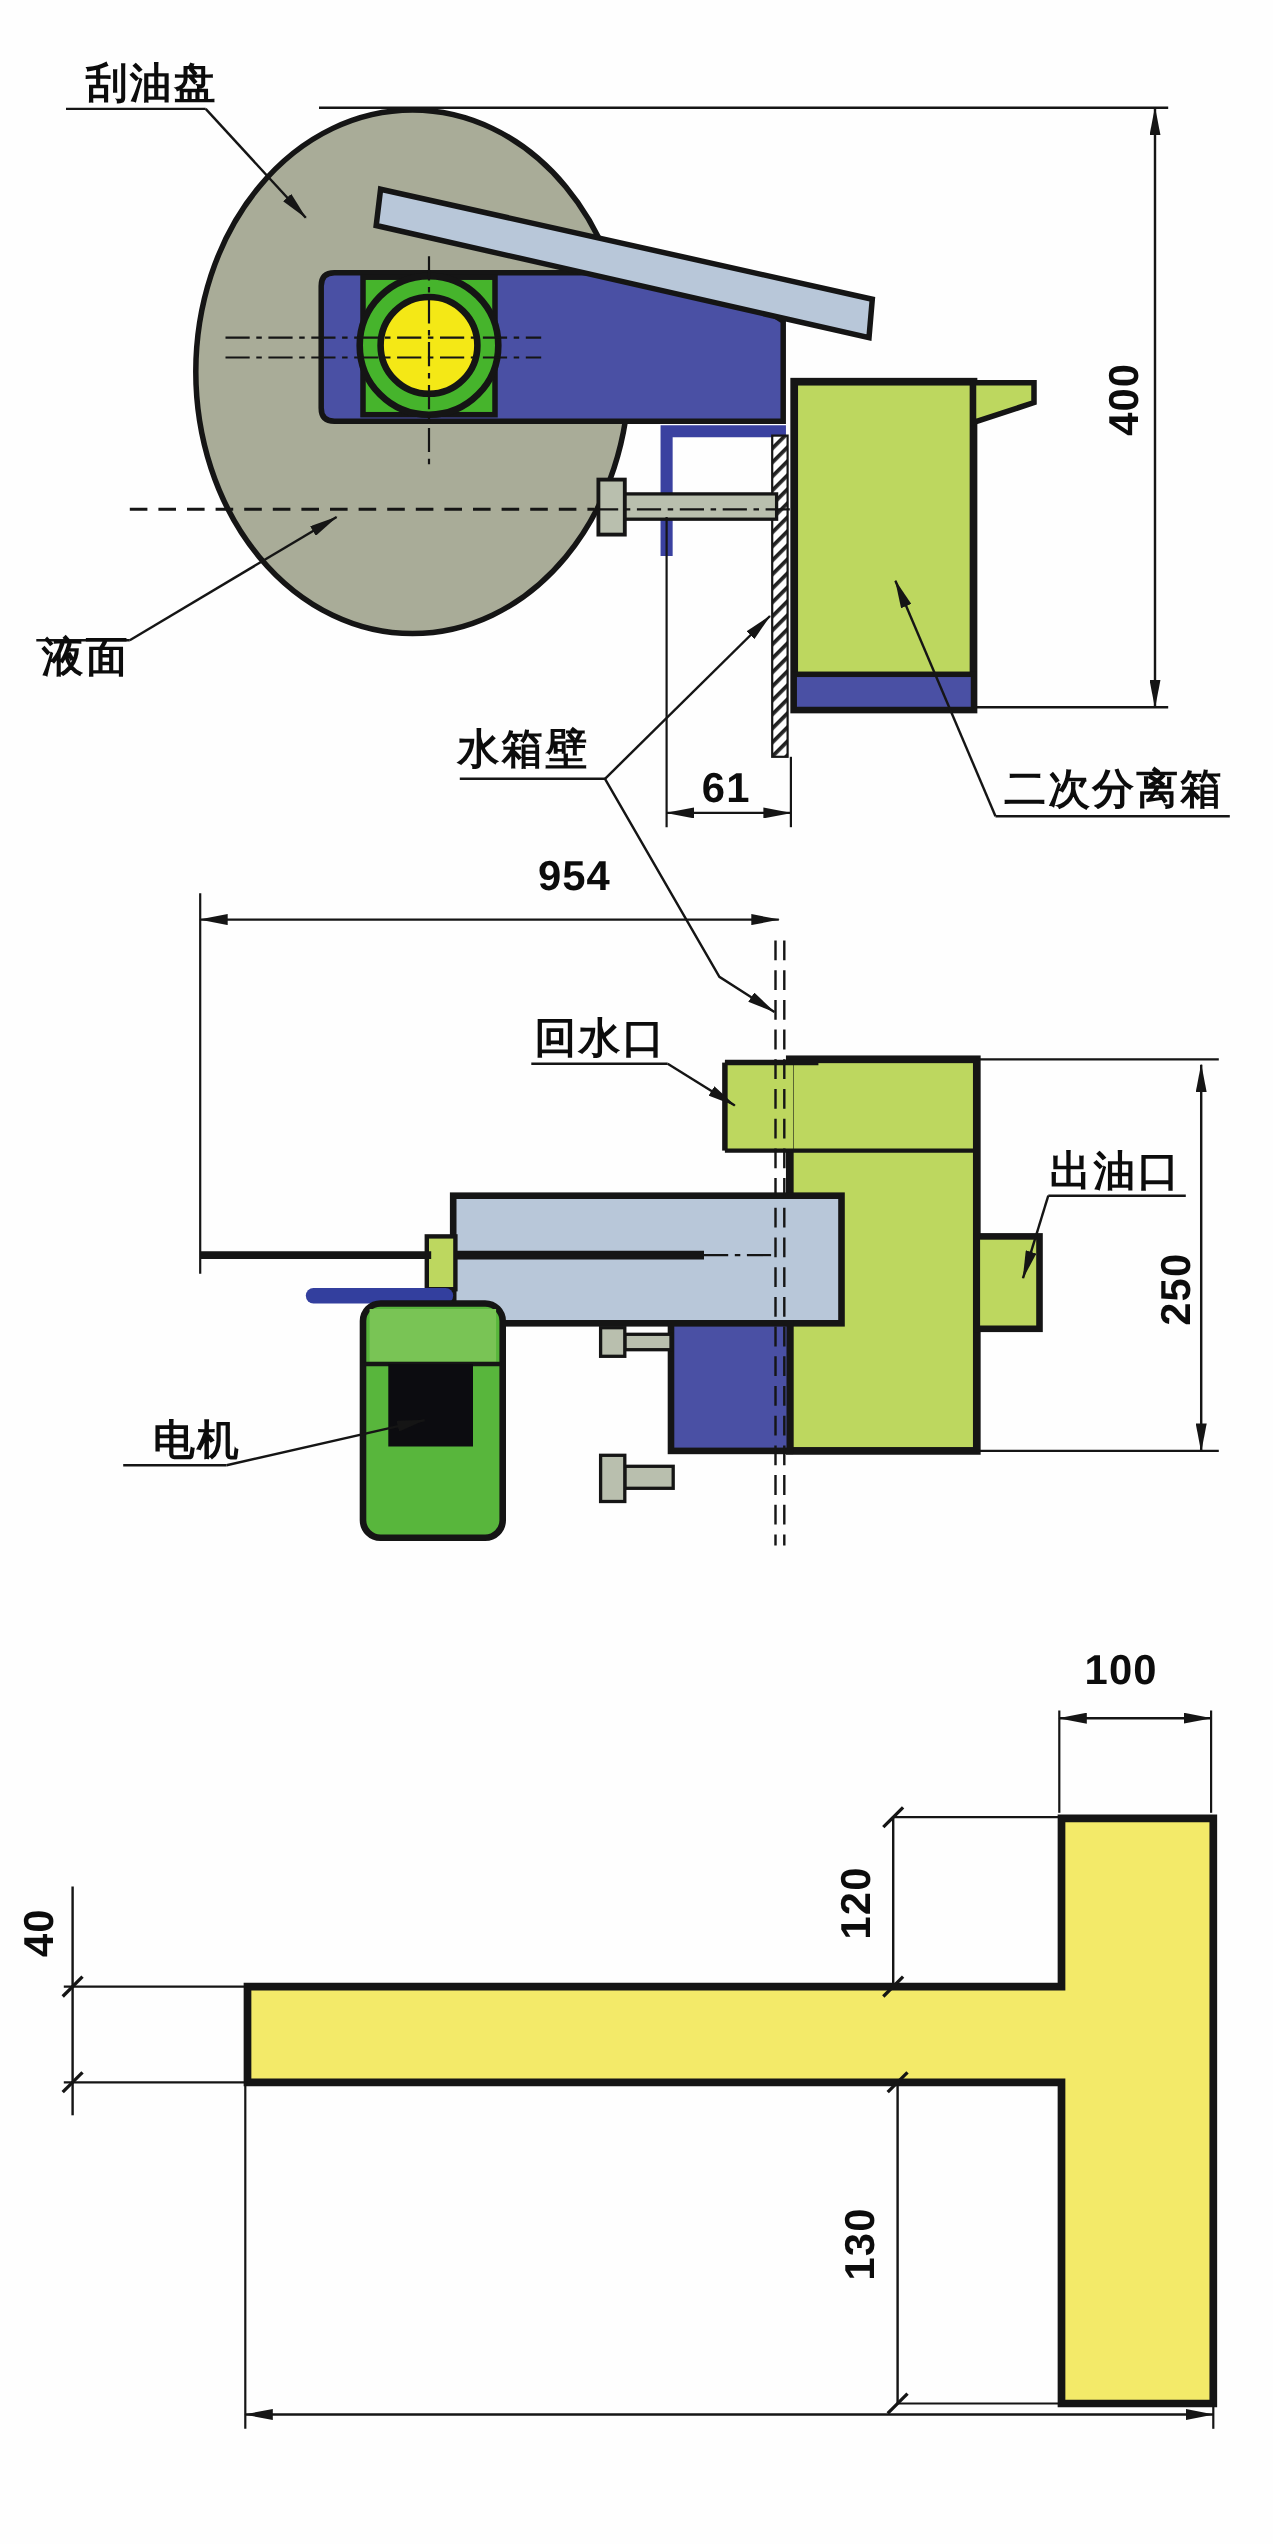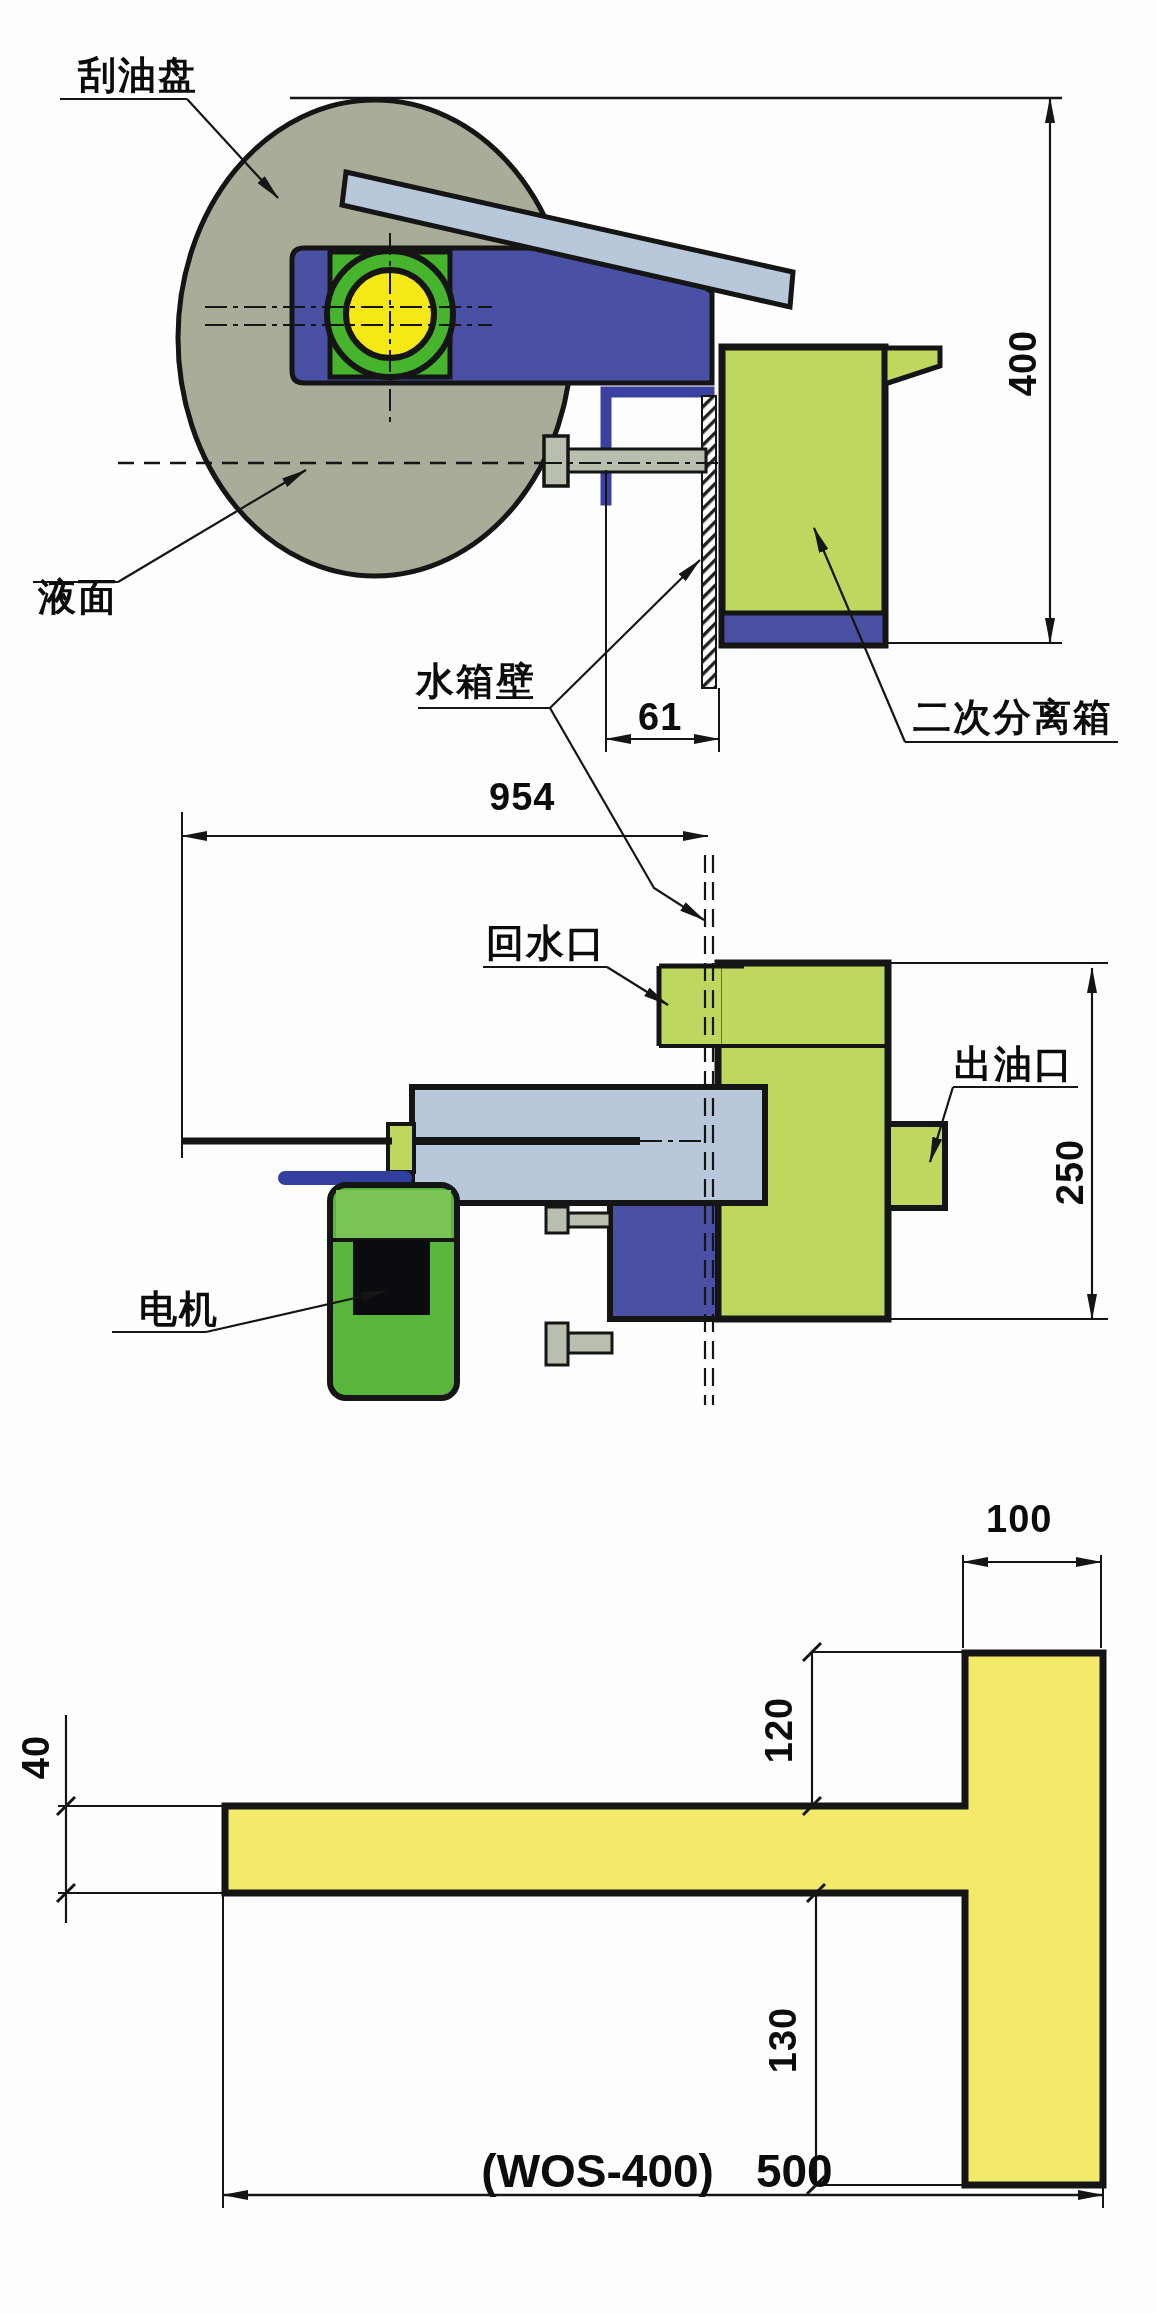--- a/index.html
+++ b/index.html
@@ -198,18 +198,14 @@
   <div class="lbl dim vtext" style="left:714px;top:1708px;width:130px;height:44px;">
       <span>120</span>
     </div>
   <div class="lbl dim vtext" style="left:-29px;top:1735px;width:130px;height:44px;">
       <span>40</span>
     </div>
   <div class="lbl dim vtext" style="left:718px;top:2018px;width:130px;height:44px;">
       <span>130</span>
     </div>
 
-  <div class="modelrow" style="left:377px;top:2144px;">
-    <span>(WOS-400)</span>
-    <span>500</span>
-  </div>
 
 </div>
 
 </body></html>

